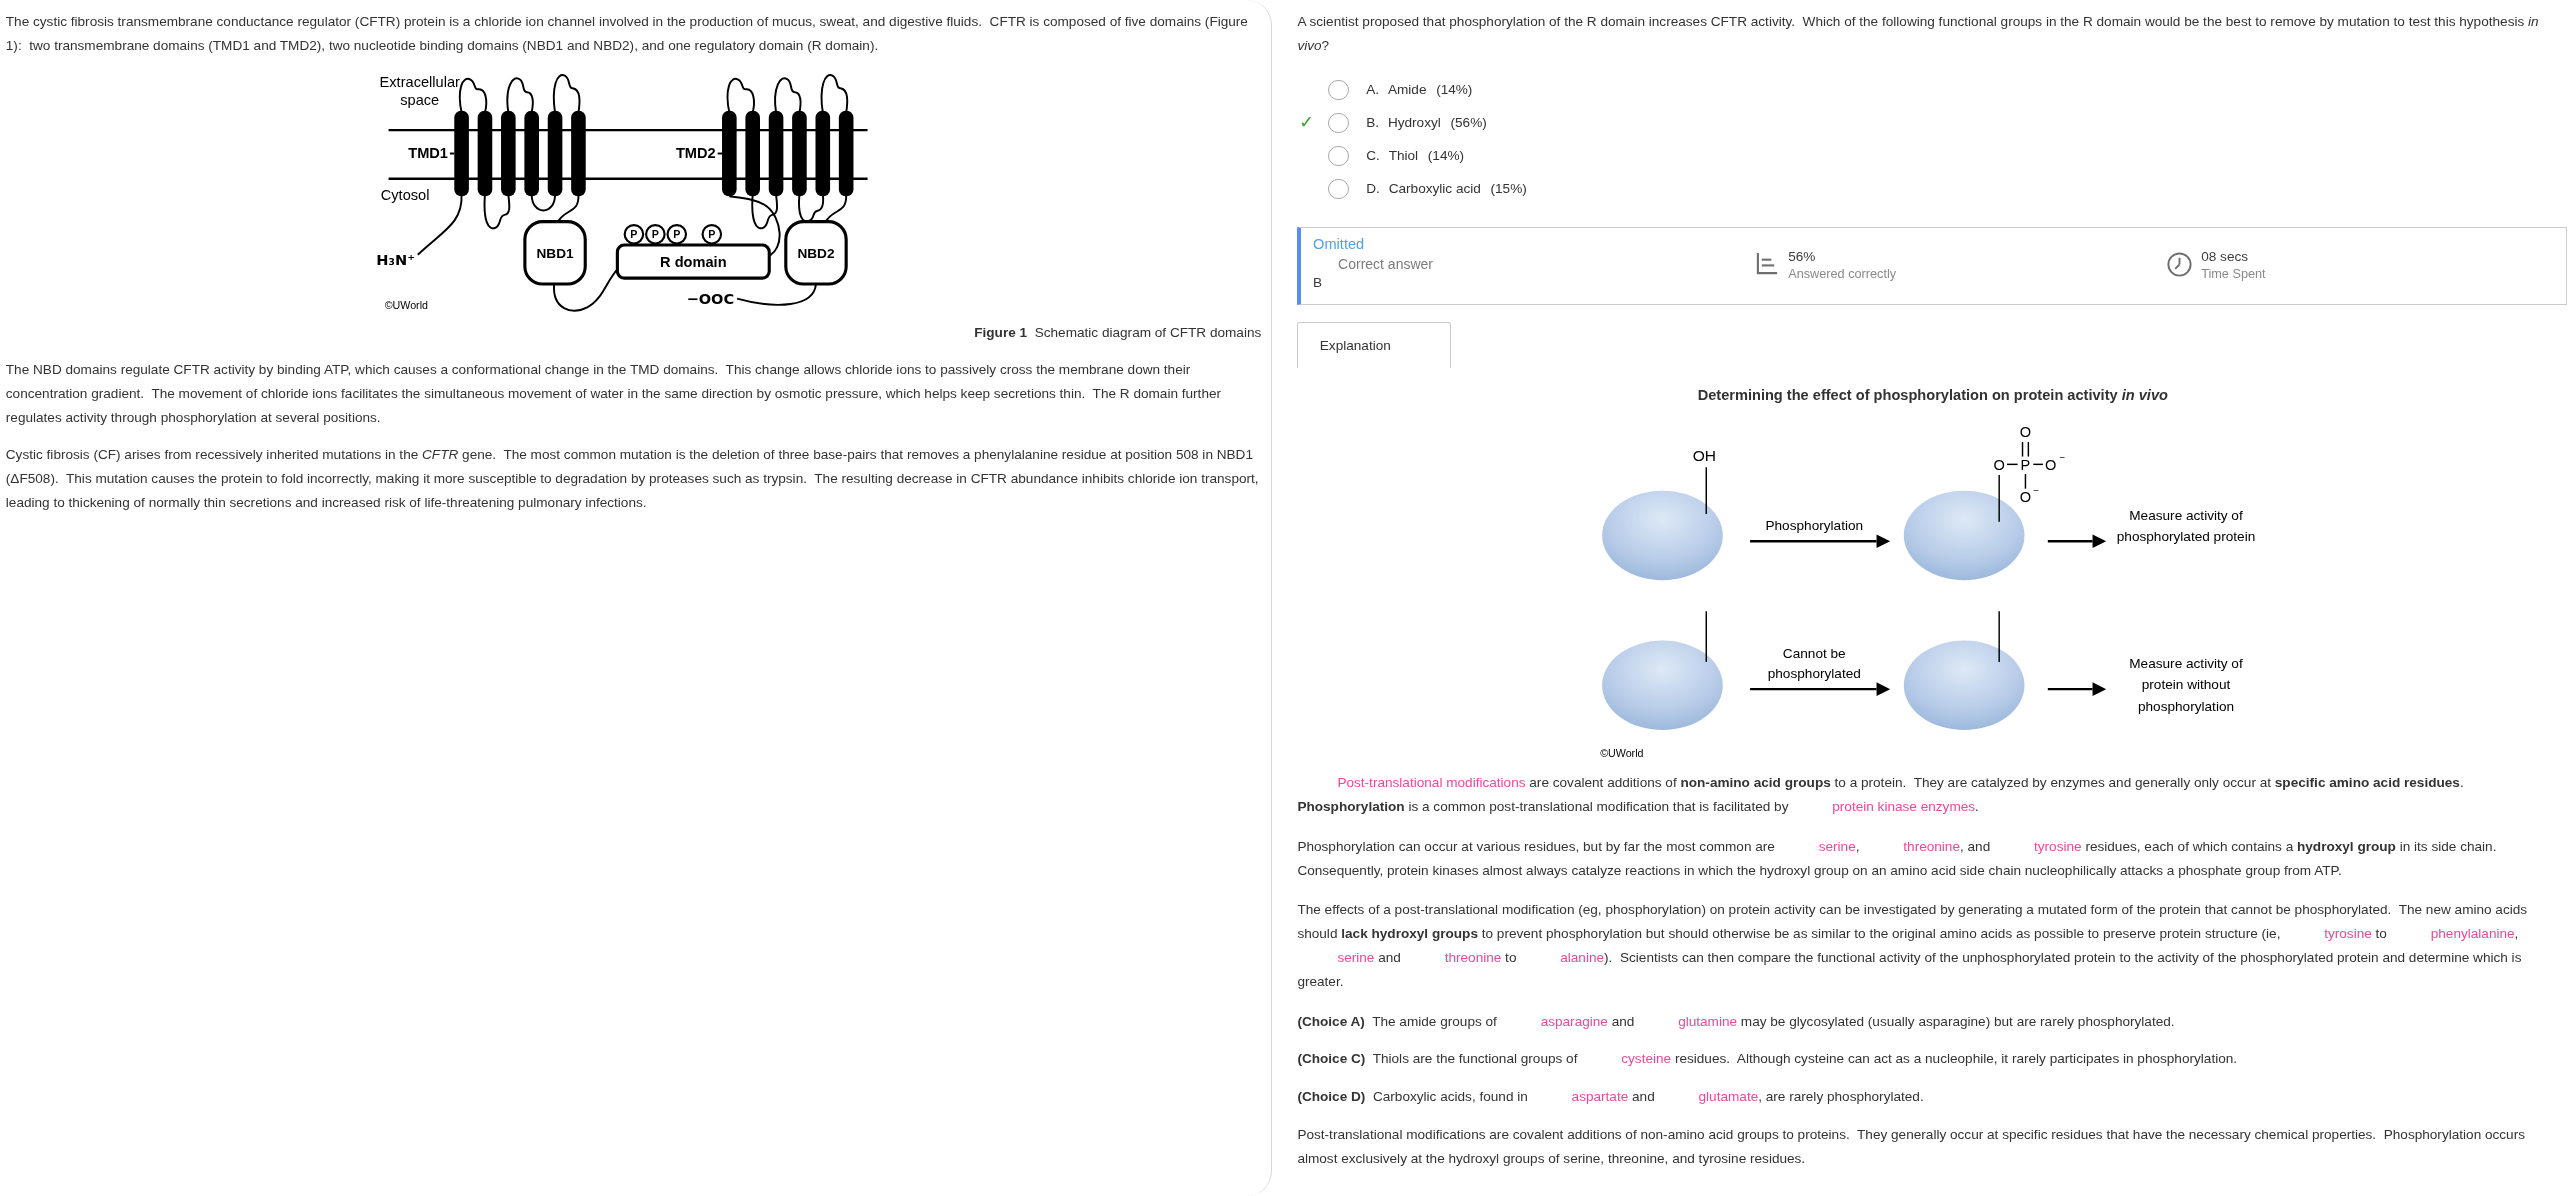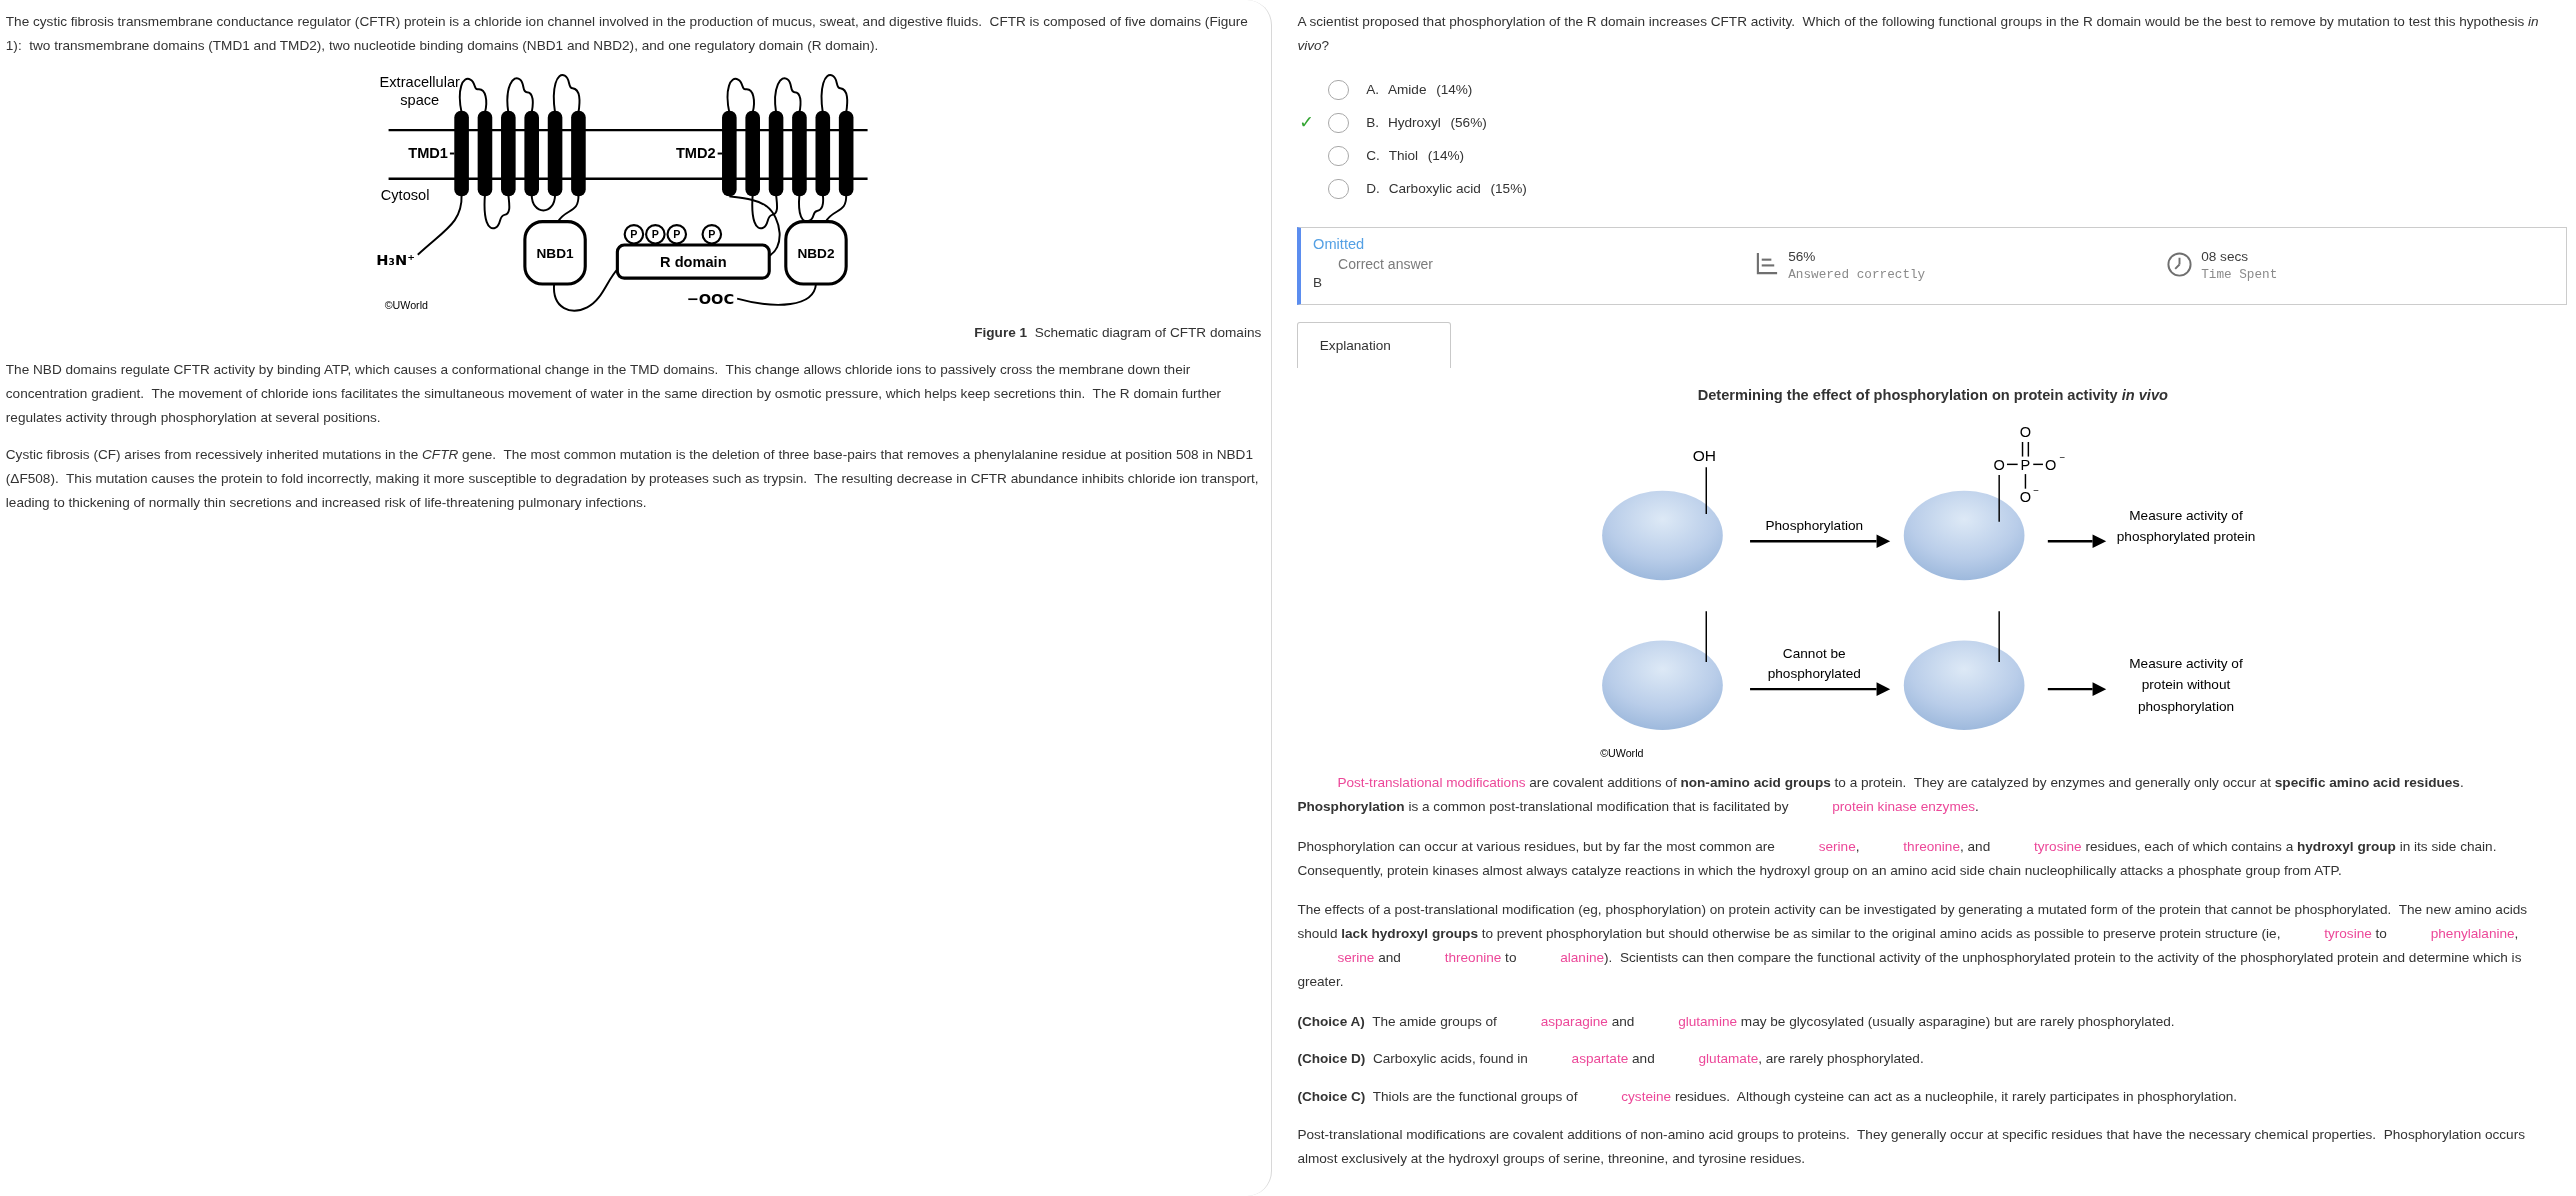--- a/index.html
+++ b/index.html
@@ -31,21 +31,21 @@
     border:1px solid #ccc; border-left:4.9px solid #5b8def;padding-left:28px; }
   .st-result { position:absolute; left:11.7px; top:8.8px; }
   .st-omitted { color:#54a0e4; font-size:14.6px; }
   .st-ca-label { color:#7b7b7b; font-size:14px; margin-top:3.9px;margin-left:25px; }
   .st-ca-value { color:#3c3c3c; font-size:13.6px; margin-top:2.9px; }
   .st-block { position:absolute; top:21.4px; display:flex; align-items:flex-start; }
   .st-mid { left:454px; }
   .st-right { left:865px; }
   .st-icon { margin-right:7.8px; margin-top:1.9px; }
   .st-main { font-size:13.6px; color:#3c3c3c; }
-  .st-sub { font-size:12.7px; color:#8a8a8a; margin-top:2.9px;font-family:Liberation Mono, monospace; }
+  .st-sub { font-size:12.7px; color:#8a8a8a; margin-top:2.9px; }
 
   .tab { margin-top:17.5px; width:154px; height:46px; border:1px solid #c9c9c9; border-bottom:none;
     border-radius:2.9px 2.9px 0 0; line-height:45px; padding-left:21.4px; font-size:13.6px; color:#333; background:#fff; }
 
   .xp-title { margin-top:17.5px; text-align:center; font-size:14.6px; line-height:19.5px; }
   .diagram-svg { display:block; margin:0 auto; }
   .xp { line-height:24px; width:1267px; margin-top:0; margin-bottom:15.6px; }
   .xp-first { margin-top:3.9px; }
   .choice-para { margin-bottom:13.6px; }
   .edu-label { font-weight:bold; line-height:24px; }
@@ -261,17 +261,17 @@
     <text x="610" y="270" font-size="14" text-anchor="middle">Measure activity of</text>
     <text x="610" y="292" font-size="14" text-anchor="middle">protein without</text>
     <text x="610" y="314" font-size="14" text-anchor="middle">phosphorylation</text>
     <text x="8" y="362" font-size="11">©UWorld</text>
   </svg>
 
   <div class="xp xp-first rich"><span class="lnk">Post-translational modifications</span><span> are covalent additions of </span><span class="fw-b">non-amino acid groups</span><span> to a protein.  They are catalyzed by enzymes and generally only occur at </span><span class="fw-b">specific amino acid residues</span><span>.  </span><span class="fw-b">Phosphorylation</span><span> is a common post-translational modification that is facilitated by </span><span class="lnk">protein kinase enzymes</span><span>.</span></div>
   <div class="xp rich"><span>Phosphorylation can occur at various residues, but by far the most common are </span><span class="lnk">serine</span><span>, </span><span class="lnk">threonine</span><span>, and </span><span class="lnk">tyrosine</span><span> residues, each of which contains a </span><span class="fw-b">hydroxyl group</span><span> in its side chain.  Consequently, protein kinases almost always catalyze reactions in which the hydroxyl group on an amino acid side chain nucleophilically attacks a phosphate group from ATP.</span></div>
   <div class="xp rich"><span>The effects of a post-translational modification (eg, phosphorylation) on protein activity can be investigated by generating a mutated form of the protein that cannot be phosphorylated.  The new amino acids should </span><span class="fw-b">lack hydroxyl groups</span><span> to prevent phosphorylation but should otherwise be as similar to the original amino acids as possible to preserve protein structure (ie, </span><span class="lnk">tyrosine</span><span> to </span><span class="lnk">phenylalanine</span><span>, </span><span class="lnk">serine</span><span> and </span><span class="lnk">threonine</span><span> to </span><span class="lnk">alanine</span><span>).  Scientists can then compare the functional activity of the unphosphorylated protein to the activity of the phosphorylated protein and determine which is greater.</span></div>
   <div class="xp choice-para rich"><span class="fw-b">(Choice A)</span><span>  The amide groups of </span><span class="lnk">asparagine</span><span> and </span><span class="lnk">glutamine</span><span> may be glycosylated (usually asparagine) but are rarely phosphorylated.</span></div>
+  <div class="xp choice-para rich"><span class="fw-b">(Choice C)</span><span>  Thiols are the functional groups of </span><span class="lnk">cysteine</span><span> residues.  Although cysteine can act as a nucleophile, it rarely participates in phosphorylation.</span></div>
   <div class="xp choice-para rich"><span class="fw-b">(Choice D)</span><span>  Carboxylic acids, found in </span><span class="lnk">aspartate</span><span> and </span><span class="lnk">glutamate</span><span>, are rarely phosphorylated.</span></div>
-  <div class="xp choice-para rich"><span class="fw-b">(Choice C)</span><span>  Thiols are the functional groups of </span><span class="lnk">cysteine</span><span> residues.  Although cysteine can act as a nucleophile, it rarely participates in phosphorylation.</span></div>
   <div class="edu-text rich"><span>Post-translational modifications are covalent additions of non-amino acid groups to proteins.  They generally occur at specific residues that have the necessary chemical properties.  Phosphorylation occurs almost exclusively at the hydroxyl groups of serine, threonine, and tyrosine residues.</span></div>
 </div>
 
 
 </body></html>

